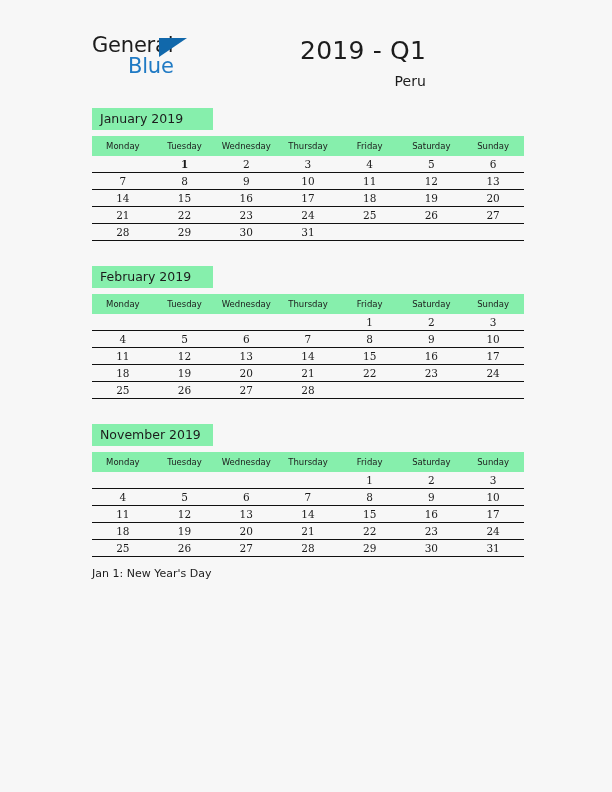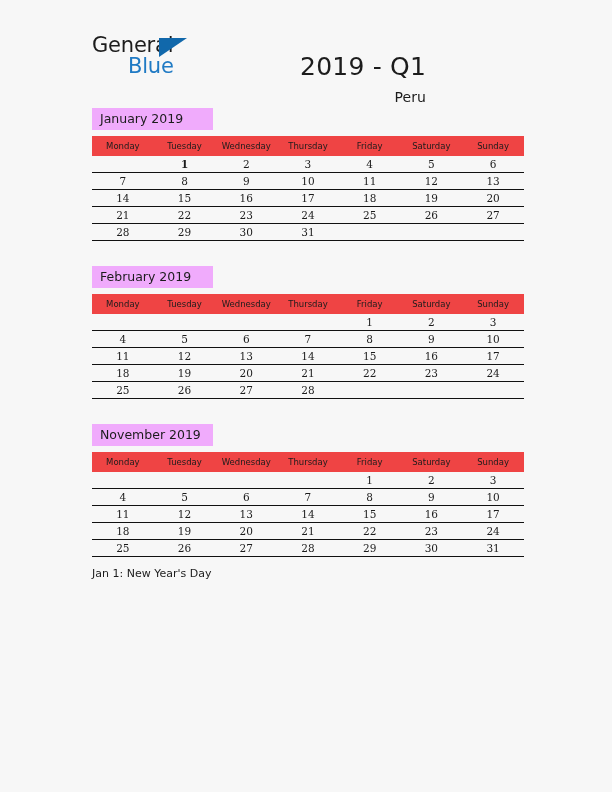--- a/index.html
+++ b/index.html
@@ -66,21 +66,20 @@
     right: 92px;
     top: 36px;
     text-align: right;
   }
   .title-main {
     font-size: 25px;
     color: #1c1c1c;
     font-family: "DejaVu Sans", sans-serif;
     line-height: 29px;
     letter-spacing: 0.2px;
-    margin-top: 16px;
   }
   .title-sub {
     font-size: 14px;
     color: #1c1c1c;
     font-family: "DejaVu Sans", sans-serif;
     line-height: 18px;
     margin-top: 7px;
     letter-spacing: 0.1px;
   }
 
@@ -89,36 +88,36 @@
     position: absolute;
     left: 92px;
     top: 108px;
     width: 432px;
   }
   .month-block {
     margin-bottom: 25px;
   }
   .month-title {
     display: inline-block;
-    background: #f0abfc;
+    background: #86efac;
     color: #1c1c1c;
     font-size: 12.5px;
     font-family: "DejaVu Sans", sans-serif;
     padding: 3px 8px 4px 8px;
     min-width: 105px;
     line-height: 15px;
   }
   table.cal {
     width: 432px;
     border-collapse: collapse;
     table-layout: fixed;
     margin-top: 6px;
   }
   table.cal th {
-    background: #ef4444;
+    background: #86efac;
     font-size: 8.5px;
     font-weight: normal;
     font-family: "DejaVu Sans", sans-serif;
     color: #1c1c1c;
     text-align: center;
     padding: 5px 0 5px 0;
     border: none;
     line-height: 10px;
   }
   table.cal td {

